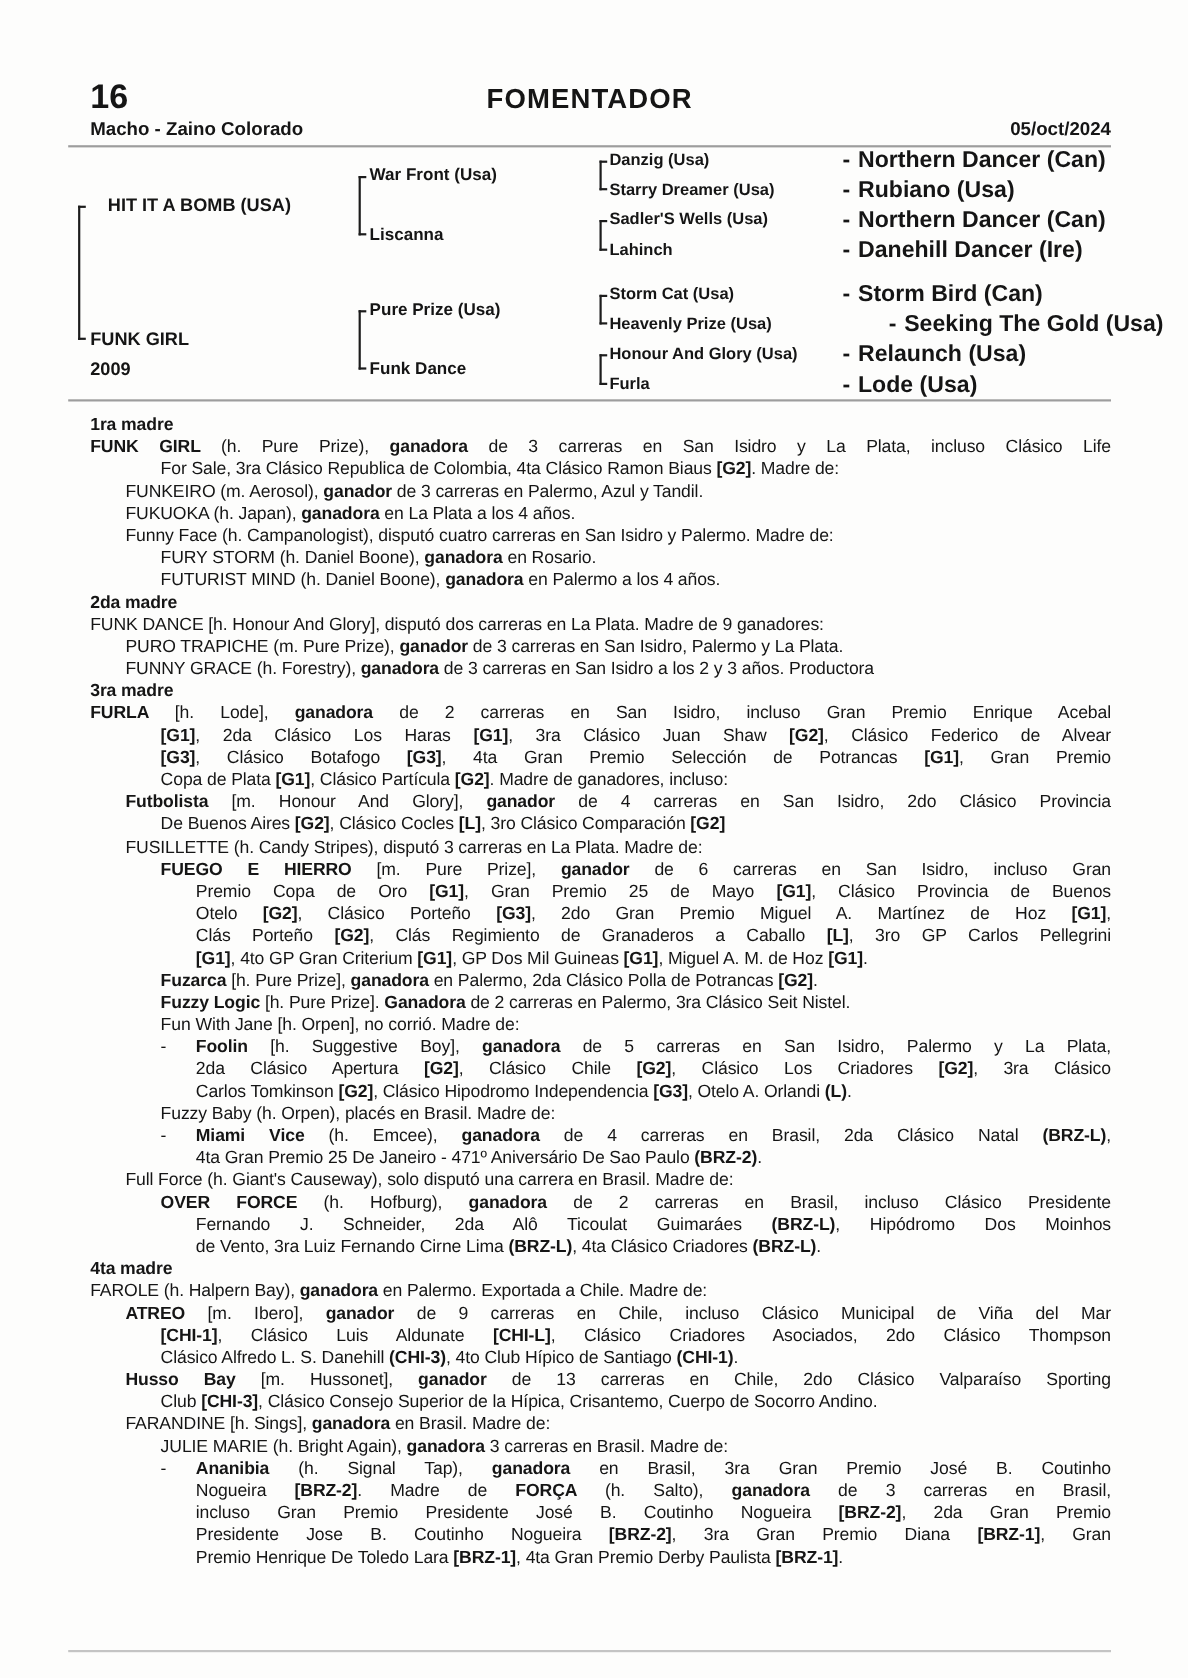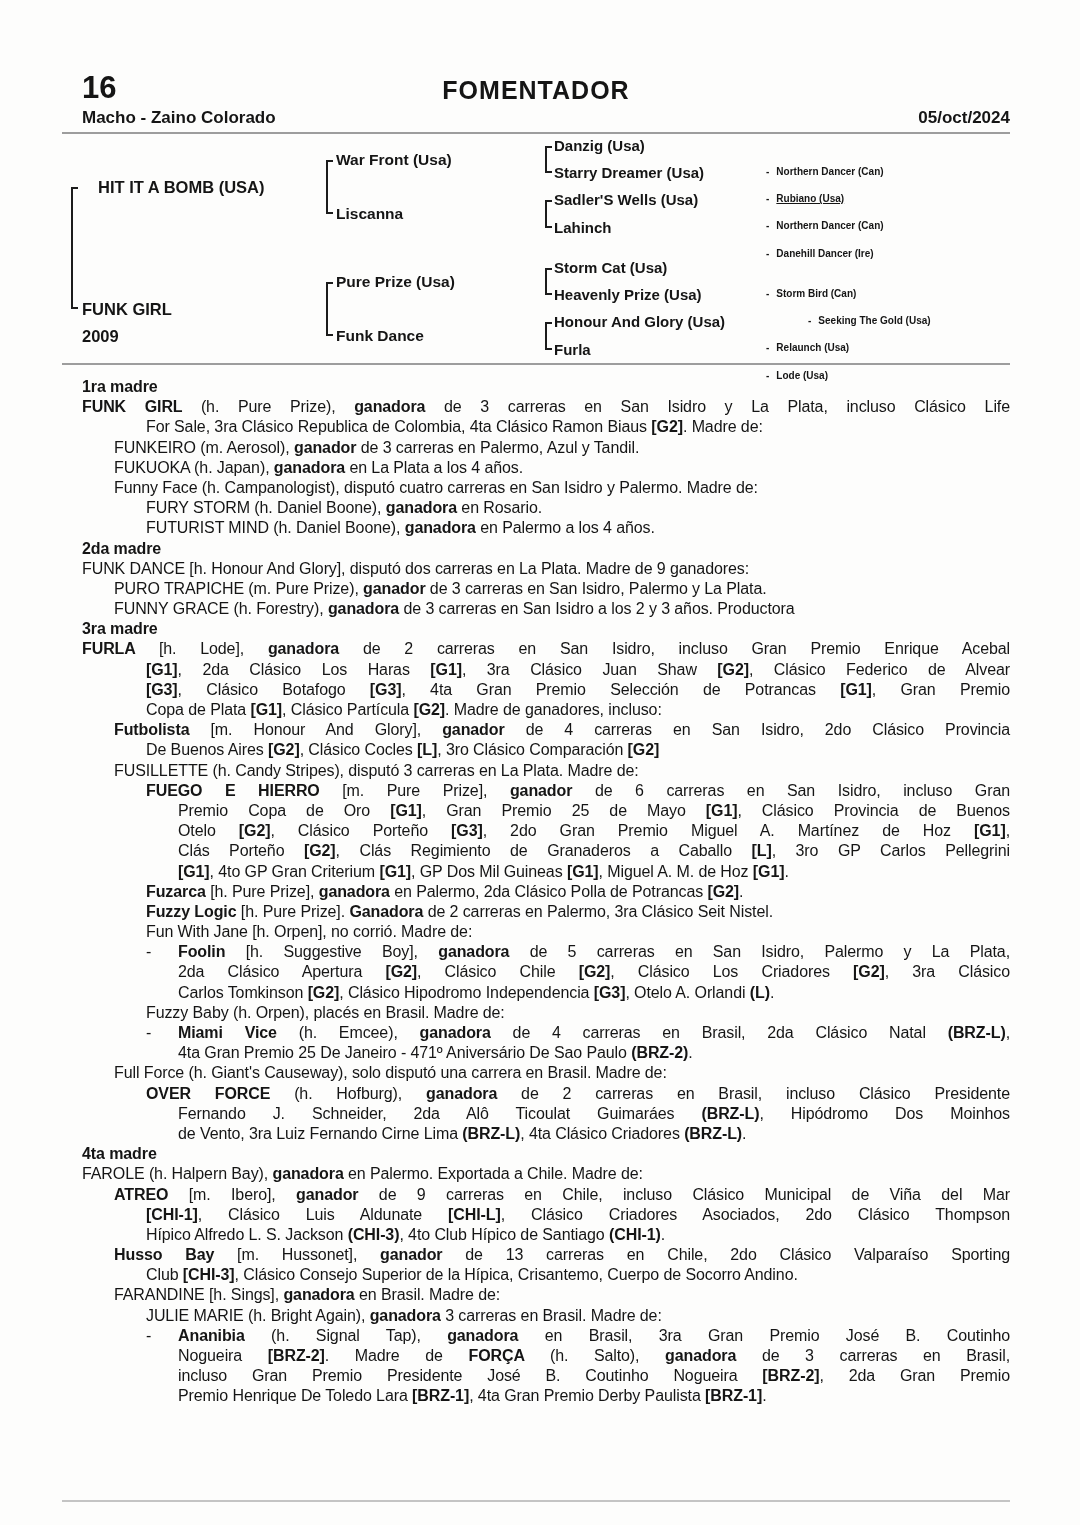--- a/index.html
+++ b/index.html
@@ -18,21 +18,21 @@
   .subline-right{right:70px;top:108px;font-size:17px;font-weight:700;text-align:right;}
   .rule{left:62px;width:948px;height:2px;background:#9d9d9d;}
   .rule.top{top:132px;}
   .rule.mid{top:363px;}
   .rule.bottom{top:1500px;background:#c4c4c4;}
   
   .ped-entry{position:absolute;height:20px;line-height:20px;font-weight:700;white-space:pre;}
   .gen1{font-size:16.5px;}
   .gen2{font-size:15.5px;}
   .gen3{font-size:15px;}
-  .gen4{font-size:10px;margin-top:26px;}
+  .gen4{font-size:21px;}
   .gen4 .dash4{display:inline-block;margin-right:7px;font-weight:700;}
   .bracket{position:absolute;width:7px;border-left:2px solid #1c1c1c;border-top:2px solid #1c1c1c;border-bottom:2px solid #1c1c1c;box-sizing:border-box;}
   
   #bodytext{position:absolute;left:82px;top:377px;right:70px;}
   .line{position:relative;height:20.2px;line-height:20.2px;font-size:16px;letter-spacing:-0.1px;}
   .line.nj{white-space:pre;}
   .line.j{text-align:justify;text-align-last:justify;}
   .b{font-weight:700;}
   .r{font-weight:400;}
   .dash{display:inline-block;width:32px;font-weight:400;}
@@ -53,21 +53,21 @@
     <div class="bracket" style="left: 71px; top: 186.75px; height: 122px;"></div>
     <div class="ped-entry gen2" style="left: 336px; top: 149.5px;">War Front (Usa)</div>
     <div class="ped-entry gen2" style="left: 336px; top: 204px;">Liscanna</div>
     <div class="ped-entry gen2" style="left: 336px; top: 271.5px;">Pure Prize (Usa)</div>
     <div class="ped-entry gen2" style="left: 336px; top: 326px;">Funk Dance</div>
     <div class="bracket" style="left: 326px; top: 159.5px; height: 54.5px;"></div>
     <div class="bracket" style="left: 326px; top: 281.5px; height: 54.5px;"></div>
     <div class="ped-entry gen3" style="left: 554px; top: 136px;">Danzig (Usa)</div>
     <div class="ped-entry gen4" style="left: 766px; top: 136px;"><span class="dash4">-</span>Northern Dancer (Can)</div>
     <div class="ped-entry gen3" style="left: 554px; top: 163px;">Starry Dreamer (Usa)</div>
-    <div class="ped-entry gen4" style="left: 766px; top: 163px; text-decoration: underline;"><span class="dash4">-</span>Rubiano (Usa)</div>
+    <div class="ped-entry gen4" style="left: 766px; top: 163px;"><span class="dash4">-</span>Rubiano (Usa)</div>
     <div class="ped-entry gen3" style="left: 554px; top: 190px;">Sadler'S Wells (Usa)</div>
     <div class="ped-entry gen4" style="left: 766px; top: 190px;"><span class="dash4">-</span>Northern Dancer (Can)</div>
     <div class="ped-entry gen3" style="left: 554px; top: 218px;">Lahinch</div>
     <div class="ped-entry gen4" style="left: 766px; top: 218px;"><span class="dash4">-</span>Danehill Dancer (Ire)</div>
     <div class="ped-entry gen3" style="left: 554px; top: 258px;">Storm Cat (Usa)</div>
     <div class="ped-entry gen4" style="left: 766px; top: 258px;"><span class="dash4">-</span>Storm Bird (Can)</div>
     <div class="ped-entry gen3" style="left: 554px; top: 285px;">Heavenly Prize (Usa)</div>
     <div class="ped-entry gen4" style="left: 808px; top: 285px;"><span class="dash4">-</span>Seeking The Gold (Usa)</div>
     <div class="ped-entry gen3" style="left: 554px; top: 312px;">Honour And Glory (Usa)</div>
     <div class="ped-entry gen4" style="left: 766px; top: 312px;"><span class="dash4">-</span>Relaunch (Usa)</div>
@@ -116,24 +116,25 @@
     <div class="line j" style="padding-left: 64px;"><span class="dash">-</span><span class="b">Miami Vice </span><span class="r">(h. Emcee), </span><span class="b">ganadora </span><span class="r">de 4 carreras en Brasil, 2da Clásico Natal </span><span class="b">(BRZ-L)</span><span class="r">,</span></div>
     <div class="line nj" style="padding-left: 96px;"><span class="r">4ta Gran Premio 25 De Janeiro - 471º Aniversário De Sao Paulo </span><span class="b">(BRZ-2)</span><span class="r">.</span></div>
     <div class="line nj" style="padding-left: 32px;"><span class="r">Full Force (h. Giant's Causeway), solo disputó una carrera en Brasil. Madre de:</span></div>
     <div class="line j" style="padding-left: 64px;"><span class="b">OVER FORCE </span><span class="r">(h. Hofburg), </span><span class="b">ganadora </span><span class="r">de 2 carreras en Brasil, incluso Clásico Presidente</span></div>
     <div class="line j" style="padding-left: 96px;"><span class="r">Fernando J. Schneider, 2da Alô Ticoulat Guimaráes </span><span class="b">(BRZ-L)</span><span class="r">, Hipódromo Dos Moinhos</span></div>
     <div class="line nj" style="padding-left: 96px;"><span class="r">de Vento, 3ra Luiz Fernando Cirne Lima </span><span class="b">(BRZ-L)</span><span class="r">, 4ta Clásico Criadores </span><span class="b">(BRZ-L)</span><span class="r">.</span></div>
     <div class="line nj" style="padding-left: 0px;"><span class="b">4ta madre</span></div>
     <div class="line nj" style="padding-left: 0px;"><span class="r">FAROLE (h. Halpern Bay), </span><span class="b">ganadora </span><span class="r">en Palermo. Exportada a Chile. Madre de:</span></div>
     <div class="line j" style="padding-left: 32px;"><span class="b">ATREO </span><span class="r">[m. Ibero], </span><span class="b">ganador </span><span class="r">de 9 carreras en Chile, incluso Clásico Municipal de Viña del Mar</span></div>
     <div class="line j" style="padding-left: 64px;"><span class="b">[CHI-1]</span><span class="r">, Clásico Luis Aldunate </span><span class="b">[CHI-L]</span><span class="r">, Clásico Criadores Asociados, 2do Clásico Thompson</span></div>
-    <div class="line nj" style="padding-left: 64px;"><span class="r">Hípico Alfredo L. S. Jackson </span><span class="b">(CHI-3)</span><span class="r">, 4to Club Hípico de Santiago </span><span class="b">(CHI-1)</span><span class="r">.</span></div>
+    <div class="line nj" style="padding-left: 64px;"><span class="r">Clásico Alfredo L. S. Danehill </span><span class="b">(CHI-3)</span><span class="r">, 4to Club Hípico de Santiago </span><span class="b">(CHI-1)</span><span class="r">.</span></div>
     <div class="line j" style="padding-left: 32px;"><span class="b">Husso Bay </span><span class="r">[m. Hussonet], </span><span class="b">ganador </span><span class="r">de 13 carreras en Chile, 2do Clásico Valparaíso Sporting</span></div>
     <div class="line nj" style="padding-left: 64px;"><span class="r">Club </span><span class="b">[CHI-3]</span><span class="r">, Clásico Consejo Superior de la Hípica, Crisantemo, Cuerpo de Socorro Andino.</span></div>
     <div class="line nj" style="padding-left: 32px;"><span class="r">FARANDINE [h. Sings], </span><span class="b">ganadora </span><span class="r">en Brasil. Madre de:</span></div>
     <div class="line nj" style="padding-left: 64px;"><span class="r">JULIE MARIE (h. Bright Again), </span><span class="b">ganadora </span><span class="r">3 carreras en Brasil. Madre de:</span></div>
     <div class="line j" style="padding-left: 64px;"><span class="dash">-</span><span class="b">Ananibia </span><span class="r">(h. Signal Tap), </span><span class="b">ganadora </span><span class="r">en Brasil, 3ra Gran Premio José B. Coutinho</span></div>
     <div class="line j" style="padding-left: 96px;"><span class="r">Nogueira </span><span class="b">[BRZ-2]</span><span class="r">. Madre de </span><span class="b">FORÇA </span><span class="r">(h. Salto), </span><span class="b">ganadora </span><span class="r">de 3 carreras en Brasil,</span></div>
     <div class="line j" style="padding-left: 96px;"><span class="r">incluso Gran Premio Presidente José B. Coutinho Nogueira </span><span class="b">[BRZ-2]</span><span class="r">, 2da Gran Premio</span></div>
+    <div class="line j" style="padding-left: 96px;"><span class="r">Presidente Jose B. Coutinho Nogueira </span><span class="b">[BRZ-2]</span><span class="r">, 3ra Gran Premio Diana </span><span class="b">[BRZ-1]</span><span class="r">, Gran</span></div>
     <div class="line nj" style="padding-left: 96px;"><span class="r">Premio Henrique De Toledo Lara </span><span class="b">[BRZ-1]</span><span class="r">, 4ta Gran Premio Derby Paulista </span><span class="b">[BRZ-1]</span><span class="r">.</span></div>
   </div>
 
 <div class="abs rule bottom"></div>
 
 </body></html>

